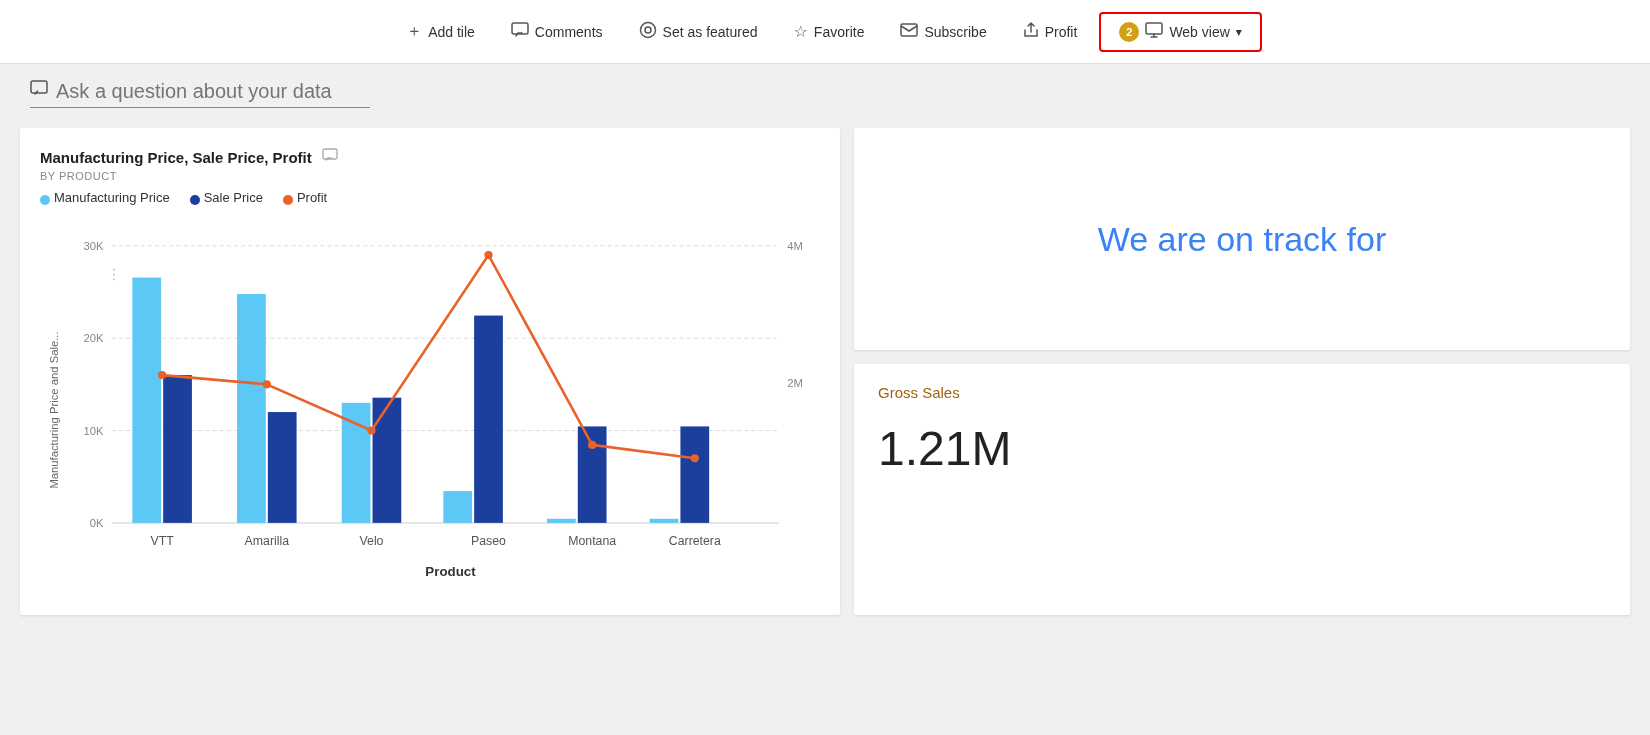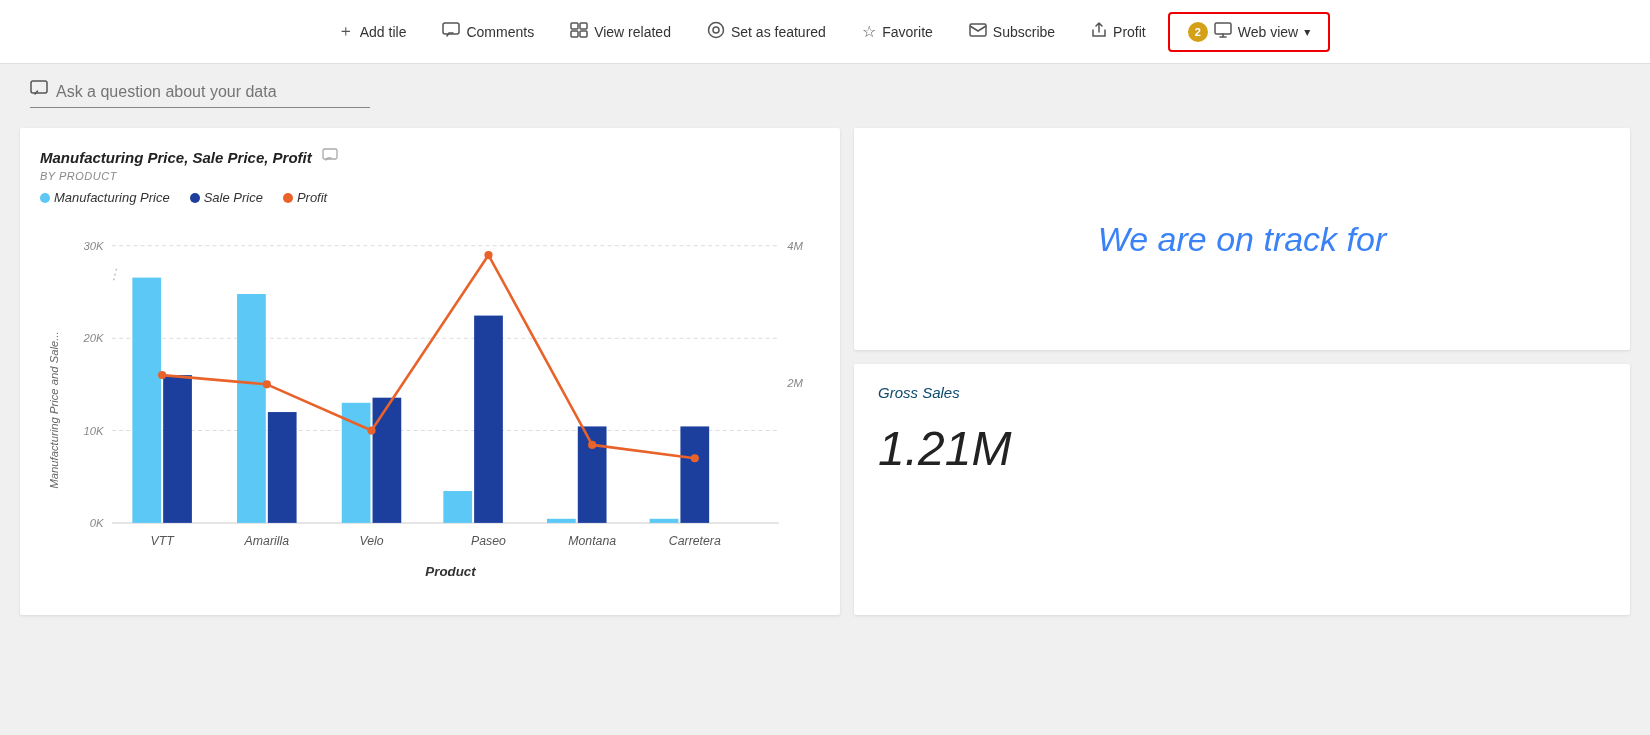--- a/index.html
+++ b/index.html
@@ -70,42 +70,41 @@
       align-items: center;
       gap: 8px;
       border-bottom: 1px solid #888;
       padding-bottom: 4px;
       max-width: 340px;
     }
     .qa-input-wrap .qa-icon { color: #555; font-size: 18px; }
     .qa-input {
       border: none;
       background: transparent;
-      font-size: 16px;
+      font-size: 20px;
       color: #000000;
       outline: none;
       width: 280px;
     }
 
     
     .dashboard {
       padding: 10px 20px 20px 20px;
       display: grid;
       grid-template-columns: 820px 1fr;
       grid-template-rows: auto auto;
       gap: 14px;
     }
 
     
     .card {
       background: #fff;
       border-radius: 2px;
       box-shadow: 0 1px 3px rgba(0,0,0,0.1);
       padding: 20px;
-      font-style: italic;
     }
     .card-chart {
       grid-row: 1 / 3;
     }
     .card-text {
       display: flex;
       align-items: center;
       justify-content: center;
       min-height: 200px;
     }
@@ -115,21 +114,21 @@
       text-align: center;
       line-height: 1.3;
       font-weight: 300;
     }
     .card-metric {
       min-height: 230px;
       padding: 20px 24px;
     }
     .metric-label {
       font-size: 15px;
-      color: #0c4a6e;
+      color: #a16207;
       margin-bottom: 16px;
     }
     .metric-value {
       font-size: 48px;
       color: #222;
       font-weight: 300;
       margin-top: 20px;
     }
 
     
@@ -165,21 +164,21 @@
       font-size: 13px;
       color: #333;
     }
     .legend-dot {
       width: 10px;
       height: 10px;
       border-radius: 50%;
       display: inline-block;
       margin-right: 4px;
     }
-    .legend-item { display: flex; align-items: center; }
+    .legend-item { display: flex; align-items: flex-end; }
 
     
     .chart-area {
       position: relative;
       width: 100%;
       height: 380px;
     }
   </style>
 </head>
 <body>
@@ -190,31 +189,20 @@
     <span>Add tile</span>
   </div>
   <div class="toolbar-item">
     <span class="icon">
       <svg width="18" height="16" viewBox="0 0 18 16" fill="none">
           <rect x="1" y="1" width="16" height="11" rx="2" stroke="#555" stroke-width="1.5"></rect>
           <path d="M5 14l2-3h4" stroke="#555" stroke-width="1.5" stroke-linecap="round"></path>
         </svg>
     </span>
     <span>Comments</span>
-  </div>
-  <div class="toolbar-item">
-    <span class="icon">
-      <svg width="18" height="16" viewBox="0 0 18 16" fill="none">
-          <rect x="1" y="1" width="7" height="6" rx="1" stroke="#555" stroke-width="1.5"></rect>
-          <rect x="10" y="1" width="7" height="6" rx="1" stroke="#555" stroke-width="1.5"></rect>
-          <rect x="1" y="9" width="7" height="6" rx="1" stroke="#555" stroke-width="1.5"></rect>
-          <rect x="10" y="9" width="7" height="6" rx="1" stroke="#555" stroke-width="1.5"></rect>
-        </svg>
-    </span>
-    <span>View related</span>
   </div>
   <div class="toolbar-item">
     <span class="icon">
       <svg width="18" height="18" viewBox="0 0 18 18" fill="none">
           <circle cx="9" cy="9" r="7.5" stroke="#555" stroke-width="1.5"></circle>
           <circle cx="9" cy="9" r="3" stroke="#555" stroke-width="1.5"></circle>
         </svg>
     </span>
     <span>Set as featured</span>
   </div>

